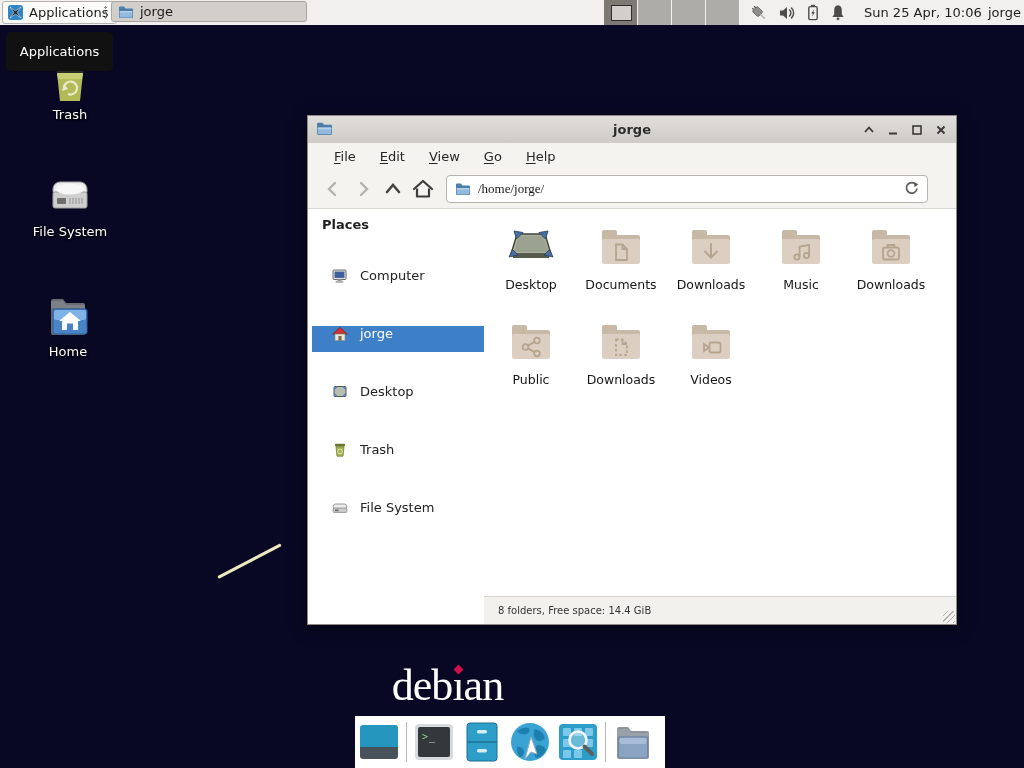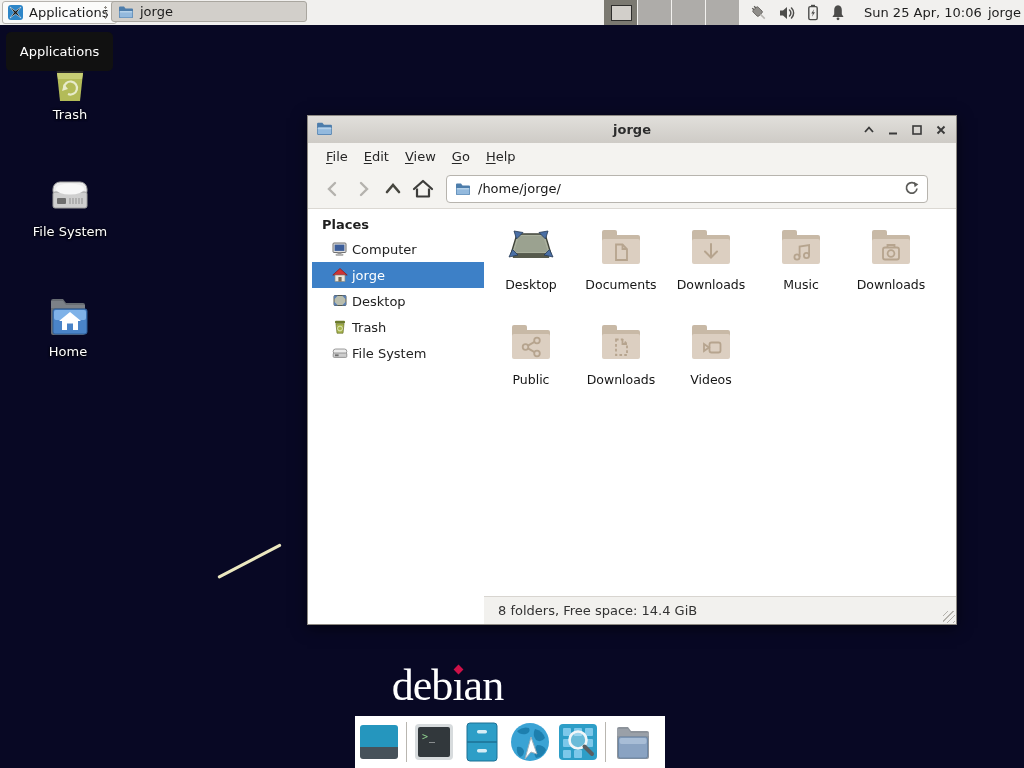--- a/index.html
+++ b/index.html
@@ -40,41 +40,41 @@
        border:1px solid #8d8982;box-sizing:border-box;box-shadow:0 3px 14px rgba(0,0,0,.55);}
   .titlebar{position:absolute;left:0;top:0;right:0;height:27px;
             background:linear-gradient(#e1dfdb,#cecbc6);border-bottom:1px solid #b2afa9;
             display:flex;align-items:center;}
   .title{position:absolute;left:0;right:0;text-align:center;font-weight:bold;font-size:13px;color:#2c2c2c;}
   .win-ic{position:absolute;left:8px;top:5px;}
   .winbtns{position:absolute;right:8px;top:0;height:27px;display:flex;align-items:center;gap:10px;z-index:2;}
   .winbtns span{display:flex;align-items:center;justify-content:center;width:14px;height:14px;}
   .menubar{position:absolute;left:0;top:27px;right:0;height:26px;background:#f4f3f0;
            display:flex;align-items:center;padding-left:10px;font-size:13px;color:#262626;}
-  .mi{padding:3px 8px;}
+  .mi{padding:3px 8px;margin-left:8px;}
   .mn{text-decoration:underline;text-underline-offset:2px;}
   .toolbar{position:absolute;left:0;top:53px;right:0;height:40px;background:#f4f3f0;
-           border-bottom:1px solid #dbd8d3;display:flex;align-items:center;padding-left:10px;box-sizing:border-box;}
+           border-bottom:1px solid #dbd8d3;display:flex;align-items:center;padding-left:10px;box-sizing:border-box;font-family:Liberation Serif, serif;}
   .tbtn{width:30px;height:30px;display:flex;align-items:center;justify-content:center;}
   .pathbar{margin-left:8px;width:482px;height:28px;background:#fff;border:1px solid #b7b4ae;
            border-radius:4px;display:flex;align-items:center;padding:0 8px;box-sizing:border-box;gap:7px;}
   .pathtext{font-size:13px;color:#161616;flex:1;}
   .body{position:absolute;left:0;top:93px;right:0;bottom:0;background:#fff;}
   .sidebar{position:absolute;left:0;top:0;bottom:0;width:196px;background:#fff;
            border-right:1px solid #d8d5d0;box-sizing:border-box;font-size:13px;color:#222;}
   .shead{font-weight:bold;color:#1f1f1f;padding:8px 0 4px 14px;}
-  .srow{height:26px;display:flex;align-items:center;gap:4px;padding-left:24px;}
+  .srow{height:26px;display:flex;align-items:flex-start;gap:12px;padding-left:24px;margin-top:32px;}
   .srow.sel{background:#3d80c7;color:#fff;margin-left:4px;padding-left:20px;}
   .mainview{position:absolute;left:176px;right:0;top:0;bottom:28px;background:#fff;overflow:hidden;}
   .grid{position:absolute;left:2px;top:14px;width:460px;display:flex;flex-wrap:wrap;}
   .fcell{width:90px;height:95px;display:flex;flex-direction:column;align-items:center;}
   .flabel{margin-top:6px;font-size:12.5px;color:#161616;}
   .statusbar{position:absolute;left:176px;right:0;bottom:0;height:28px;background:#f2f1ee;
              border-top:1px solid #d8d5d0;display:flex;align-items:center;padding-left:14px;
-             font-size:13px;color:#333;box-sizing:border-box;}
+             font-size:10px;color:#333;box-sizing:border-box;}
   .grip{position:absolute;right:1px;bottom:1px;width:12px;height:12px;
         background:repeating-linear-gradient(135deg,transparent 0 3px,#b5b2ac 3px 4px);}
   
   .debian{position:absolute;left:0;top:660px;width:895px;text-align:center;color:#fff;
           font-family:"Liberation Serif","DejaVu Serif",serif;font-size:44px;letter-spacing:-1px;}
   .debian .iwrap{position:relative;display:inline-block;}
   .debian .diamond{position:absolute;left:3px;top:6px;width:7px;height:7px;background:#ce1148;
                    transform:rotate(45deg);}
   
   .dock{position:absolute;left:355px;top:716px;width:310px;height:52px;background:#fff;

